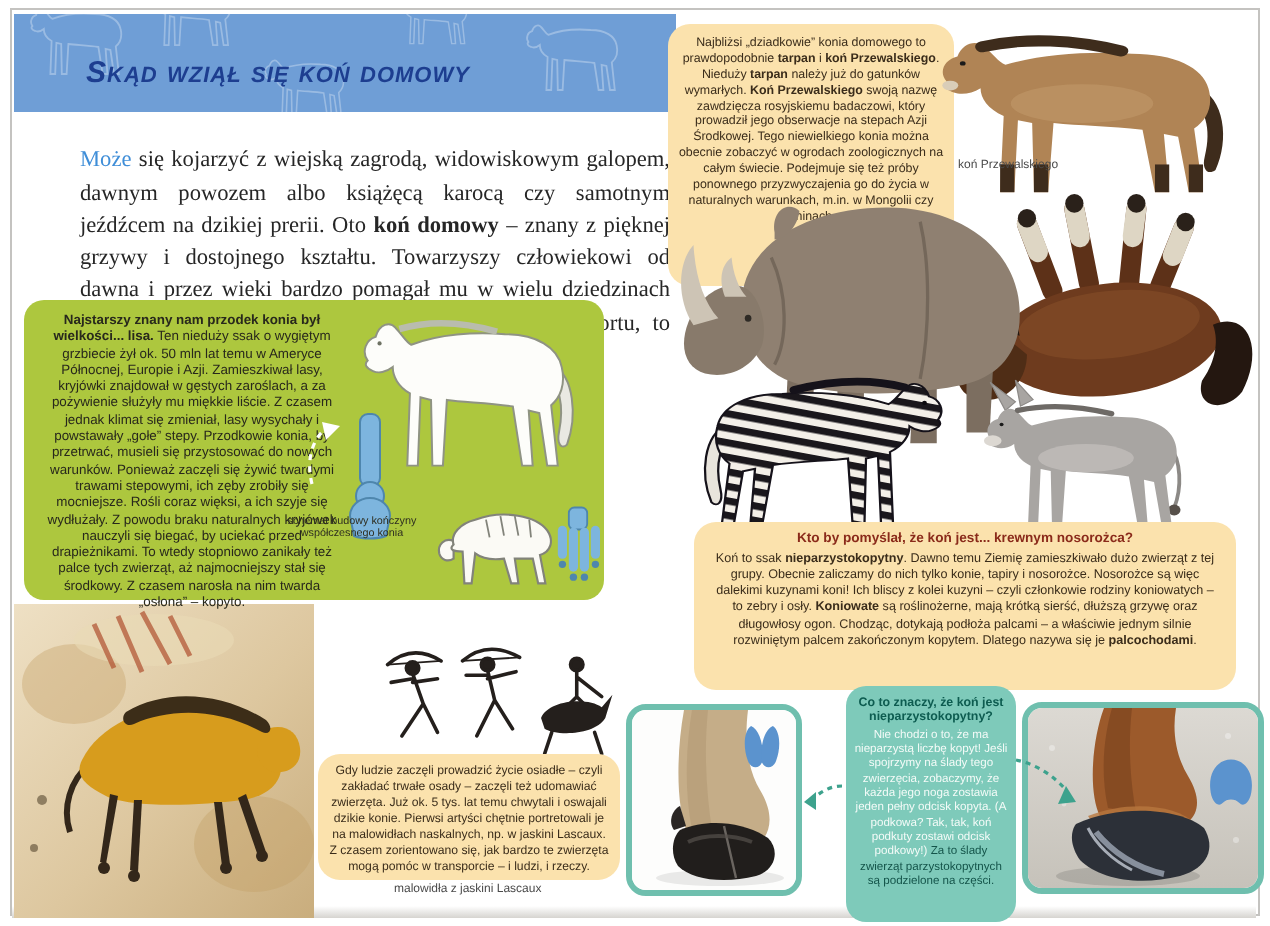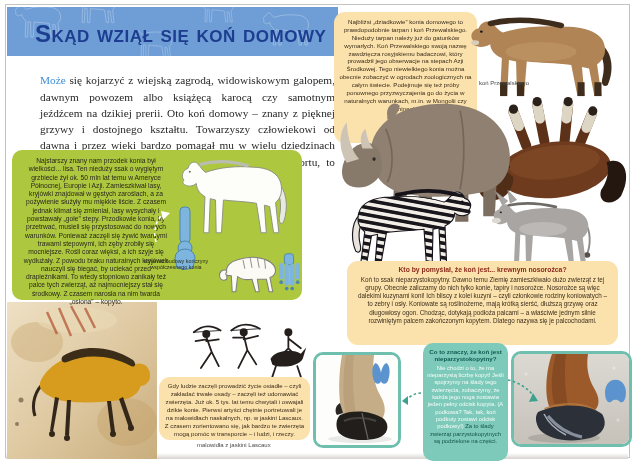--- a/index.html
+++ b/index.html
@@ -5,27 +5,27 @@
   html,body{margin:0;padding:0;background:#ffffff;}
   .canvas{position:relative;width:635px;height:463px;background:#ffffff;overflow:hidden;
           font-family:"Liberation Sans",sans-serif;}
   .page-frame{position:absolute;left:5px;top:4px;width:623px;height:452px;
               border:1px solid #c4c3c0;background:#ffffff;}
   .page-edge{position:absolute;left:6px;bottom:4px;width:622px;height:6px;
              background:linear-gradient(#ffffff,#d6d4d0);}
   .abs{position:absolute;}
   
   .header{left:7px;top:7px;width:331px;height:49px;background:#6f9ed6;overflow:hidden;}
-  .header h1{position:absolute;left:26px;top:11px;margin:2px;font-size:24px;font-weight:bold;
-             color:#1d3e90;font-variant:small-caps;letter-spacing:.5px;white-space:nowrap;}
+  .header h1{position:absolute;left:26px;top:11px;margin:10px;font-size:15px;font-weight:bold;
+             color:#1d3e90;font-variant:small-caps;letter-spacing:.5px;white-space:nowrap;font-style:italic;}
   
   .intro{left:40px;top:61px;width:295px;font-family:"Liberation Serif",serif;
          font-size:11.3px;line-height:1.44;color:#262626;text-align:justify;}
   .intro .lead{color:#3f8ed8;font-weight:normal;}
-  b{font-weight:normal;}
+  b{font-weight:bold;}
   
   .green-box{left:12px;top:150px;width:290px;height:150px;background:#adc73e;border-radius:10px;z-index:2;}
   .green-text{position:absolute;left:8px;top:7px;width:152px;font-size:6.7px;line-height:1.24;
               color:#28281c;text-align:center;}
   .cream{background:#fbe2ad;border-radius:11px;color:#3a2c1a;text-align:center;}
   .gp-box{left:334px;top:12px;width:143px;height:131px;padding:6px 5px;box-sizing:border-box;
           font-size:6.2px;line-height:1.27;z-index:2;}
   .rhino-box{left:347px;top:261px;width:271px;height:84px;padding:5px 8px;box-sizing:border-box;
              font-size:6.3px;line-height:1.3;z-index:6;}
   .rhino-box .ttl{font-weight:bold;color:#8a2a1a;font-size:6.8px;margin-bottom:1px;}

